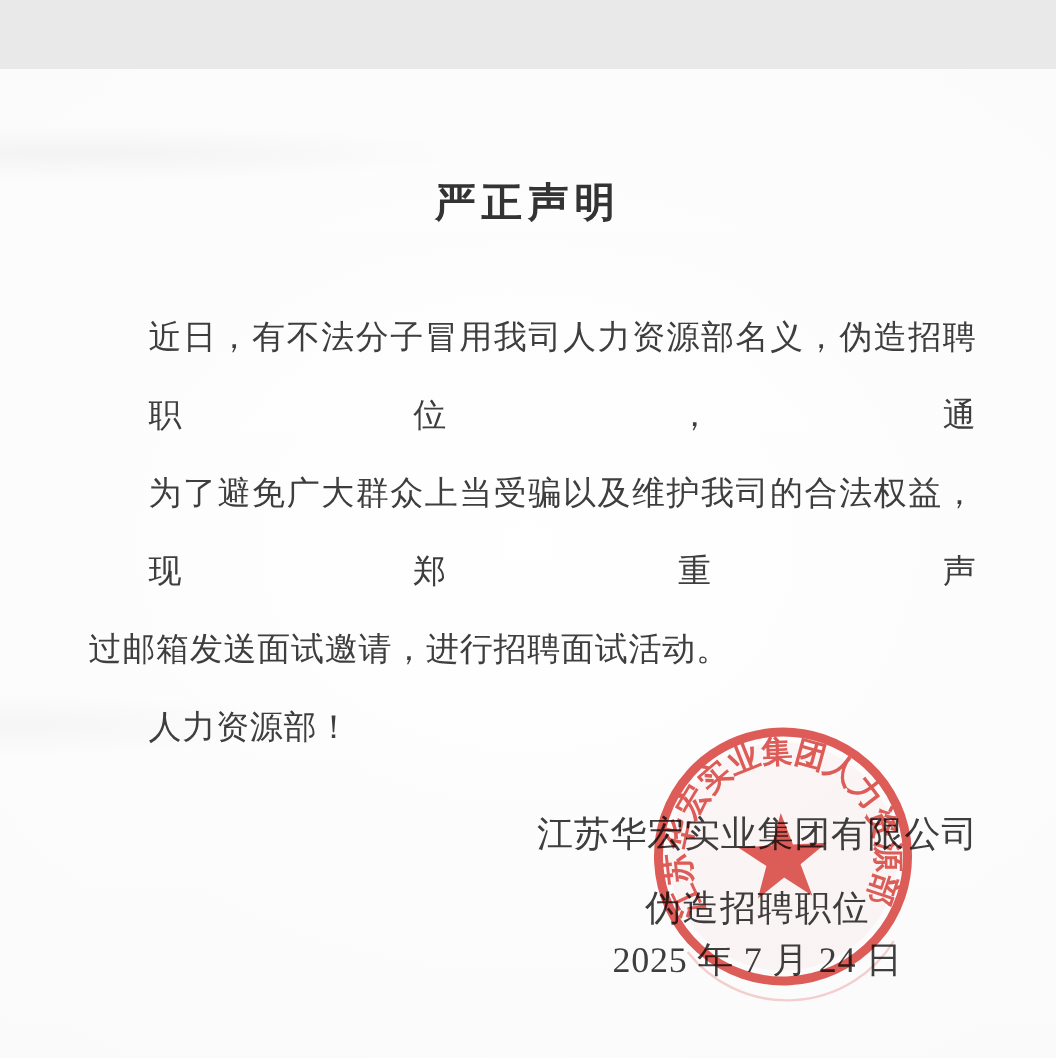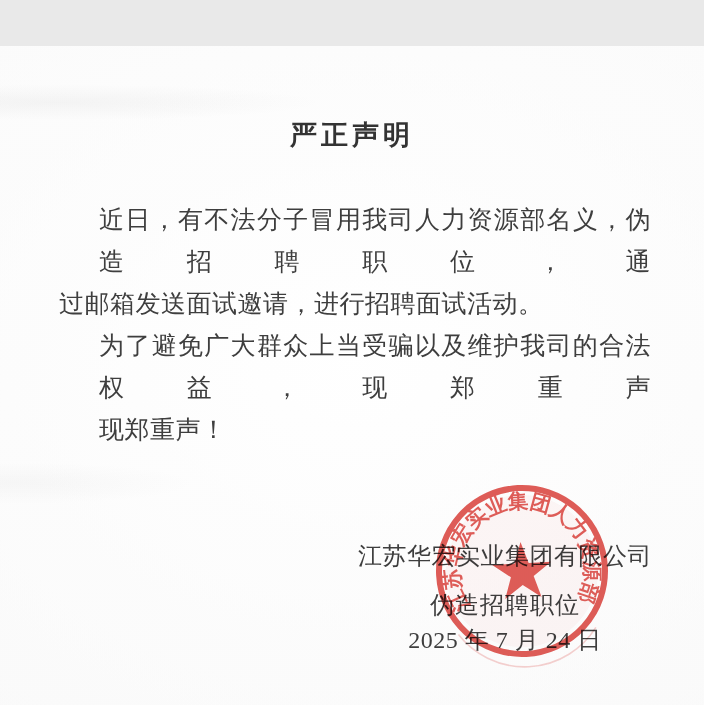--- a/index.html
+++ b/index.html
@@ -33,22 +33,22 @@
     font-weight: bold;
     letter-spacing: 4px;
     color: #333333;
   }
 
   .body-text {
     position: absolute;
     left: 59px;
     top: 153px;
     width: 592px;
-    font-size: 25px;
-    line-height: 42px;
+    font-size: 22px;
+    line-height: 52px;
     letter-spacing: 0.5px;
   }
   .ln { min-height: 42px; }
   .ln.just { text-align: justify; text-align-last: justify; }
   .ln.ind { padding-left: 40px; }
 
   .signature {
     position: absolute;
     left: 340px;
     top: 494px;
@@ -82,23 +82,23 @@
 </style>
 </head>
 <body>
 
 <div id="stage">
 
   <div class="doc-title">严正声明</div>
 
   <div class="body-text">
     <div class="ln just ind">近日，有不法分子冒用我司人力资源部名义，伪造招聘职位，通</div>
+    <div class="ln just ind">为了避免广大群众上当受骗以及维护我司的合法权益，现郑重声</div>
     <div class="ln">过邮箱发送面试邀请，进行招聘面试活动。</div>
-    <div class="ln just ind">为了避免广大群众上当受骗以及维护我司的合法权益，现郑重声</div>
-    <div class="ln ind">现郑重声！</div>
+    <div class="ln ind">人力资源部！</div>
   </div>
 
   <div class="signature">
     <div class="sig-line sig-company">江苏华宏实业集团有限公司</div>
     <div class="sig-line sig-dept">伪造招聘职位</div>
     <div class="sig-line sig-date">2025 年 7 月 24 日</div>
   </div>
 
   <div class="seal">
     <svg viewBox="0 0 200 200" xmlns="http://www.w3.org/2000/svg">

